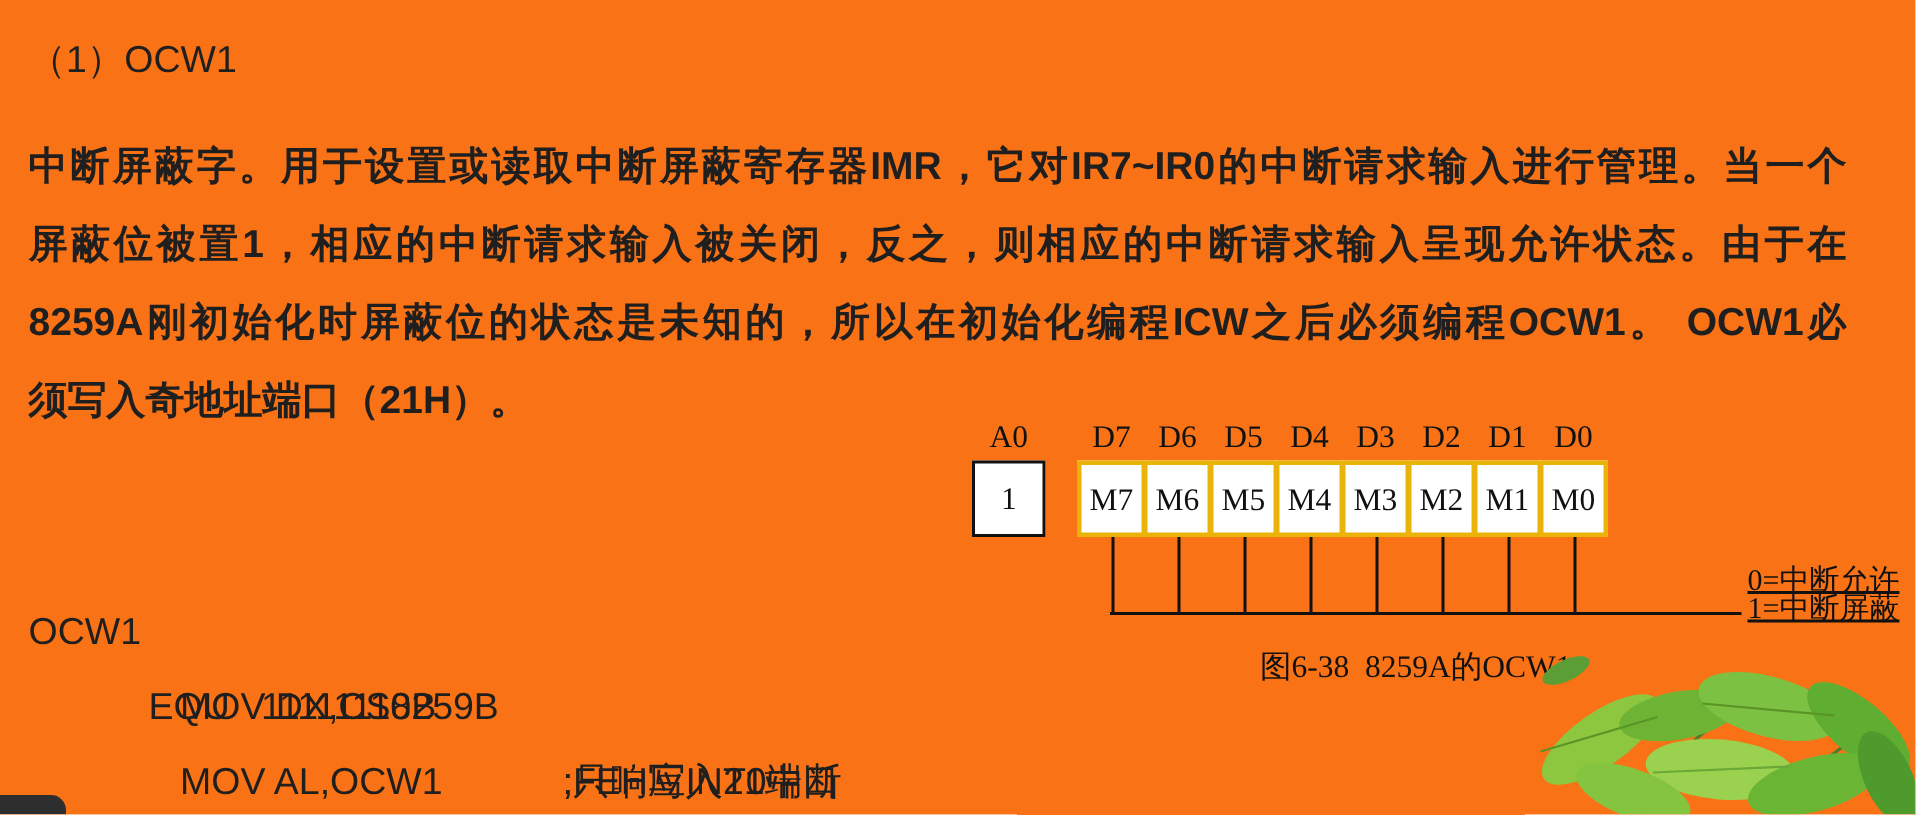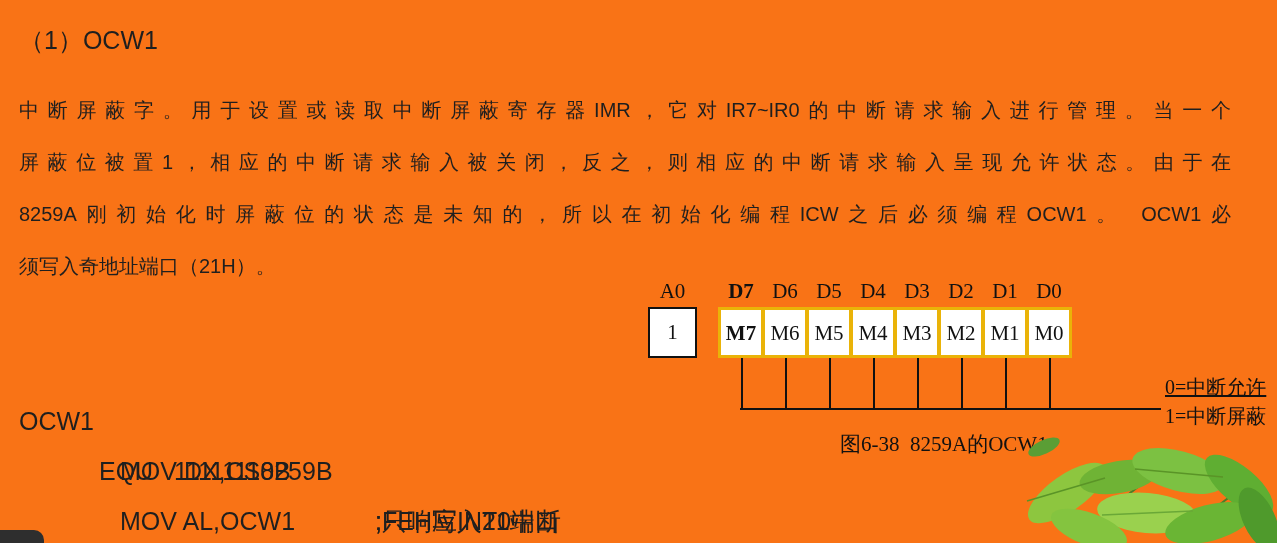--- a/index.html
+++ b/index.html
@@ -4,49 +4,49 @@
 <style>
   html,body{margin:0;padding:0;background:#ffffff;}
   .page{
     position:relative;width:1277px;height:543px;background:#f97316;
     overflow:hidden;color:#1f1f1f;
     font-family:"Liberation Sans","DejaVu Sans",sans-serif;
   }
   
   .title{position:absolute;left:19px;top:24px;font-size:25px;line-height:32px;white-space:pre;}
   
-  .para{position:absolute;left:19px;top:84px;width:1212px;font-size:20px;}
+  .para{position:absolute;left:19px;top:84px;width:1212px;font-size:26px;font-weight:bold;}
   .para .pline{height:52px;line-height:52px;overflow:hidden;
     text-align:justify;text-align-last:justify;}
   .para .pline.last{text-align-last:left;}
   
   .code{position:absolute;left:19px;top:346px;font-size:25px;}
   .crow{position:relative;height:50px;line-height:50px;white-space:pre;}
   .clabel{position:absolute;left:0;}
   .cinstr{position:absolute;left:101px;white-space:pre;}
   .crow.first .cinstr{left:80px;}
   .ccomment{position:absolute;left:356px;white-space:pre;}
   
   .diagram{position:absolute;left:640px;top:278px;width:637px;height:200px;
     font-family:"Liberation Serif","DejaVu Serif",serif;color:#111;}
   .a0wrap{position:absolute;left:8px;top:0;width:49px;}
   .a0label{height:29px;line-height:27px;text-align:center;font-size:21px;}
   .a0box{box-sizing:border-box;height:51px;border:2px solid #111;
     text-align:center;line-height:47px;font-size:21px;background:#fff;}
   .bits{position:absolute;left:78px;top:0;display:flex;}
   .bitcol{width:46px;margin-left:-2px;}
-  .bitcol:first-child{margin-left:0;font-weight:bold;}
+  .bitcol:first-child{margin-left:0;}
   .bitlabel{height:29px;line-height:27px;text-align:center;font-size:21px;}
   .bitcell{box-sizing:border-box;height:51px;border:3px solid #eab308;
     text-align:center;line-height:47px;font-size:21px;background:#fff;}
   .vline{position:absolute;top:80px;width:2px;height:52px;background:#111;}
   .hline{position:absolute;left:100px;top:130px;width:421px;height:2px;background:#111;}
   .legend{position:absolute;left:525px;font-size:20px;line-height:24px;white-space:pre;}
   .legend.en{top:97px;text-decoration:underline;}
-  .legend.mask{top:126px;}
+  .legend.mask{top:116px;text-decoration:underline;}
   .caption{position:absolute;left:200px;top:152px;font-size:21px;white-space:pre;}
   
   .leaves{position:absolute;right:0;bottom:0;width:330px;height:112px;}
   .corner-tab{position:absolute;left:0;bottom:0;width:44px;height:13px;
     background:#2e2e2e;border-radius:0 10px 0 0;}
 </style>
 </head>
 <body>
 
 <div class="page">

